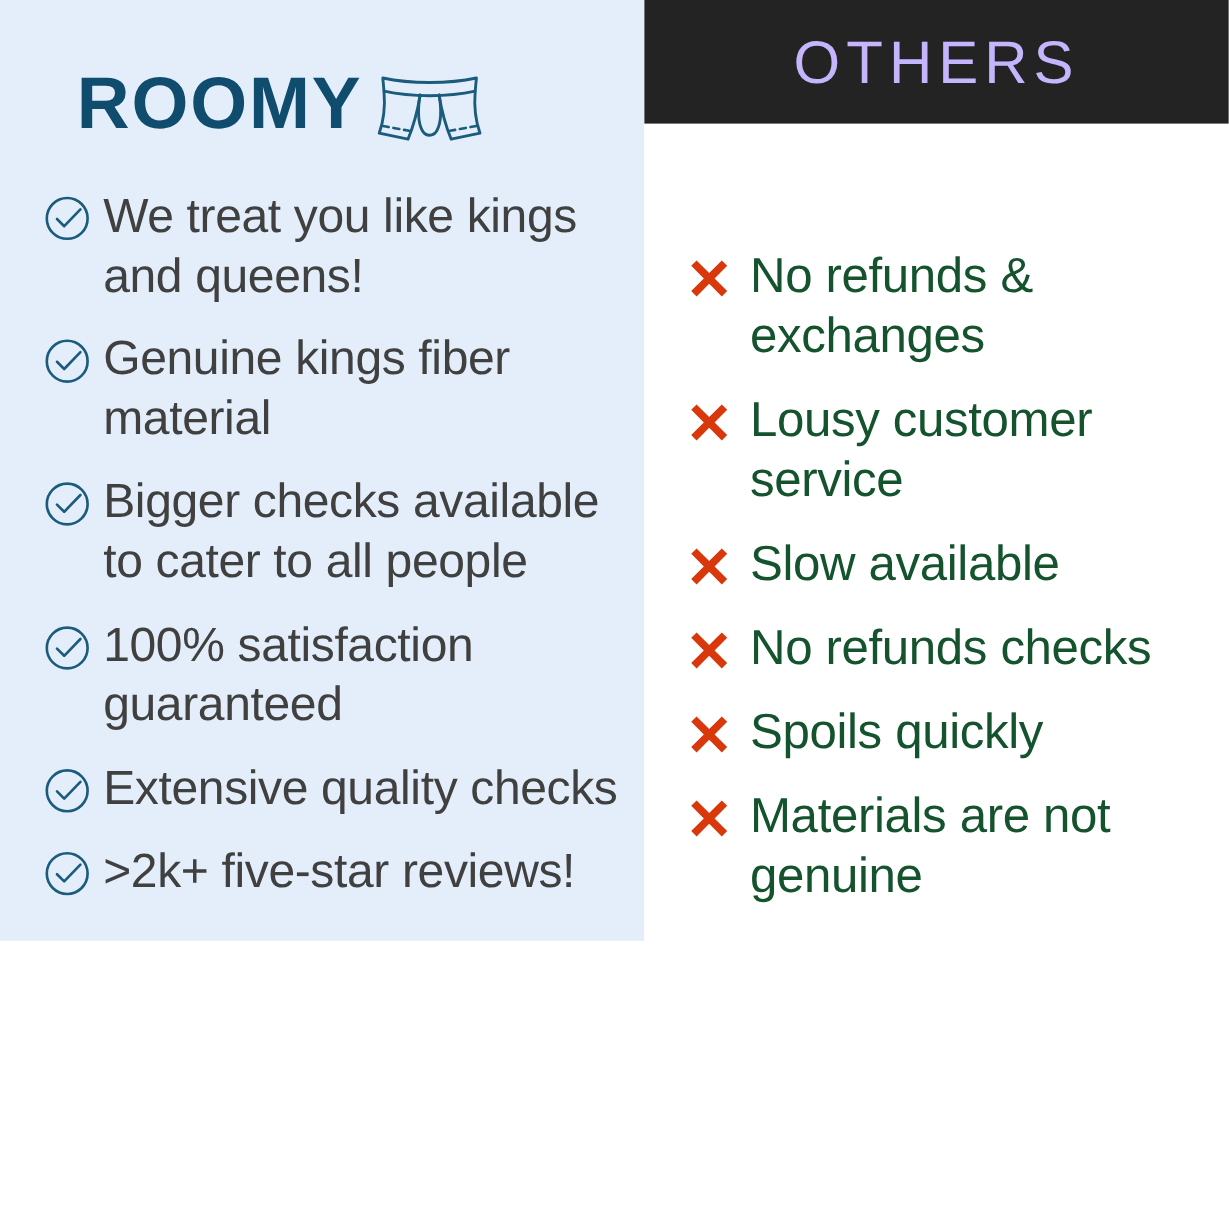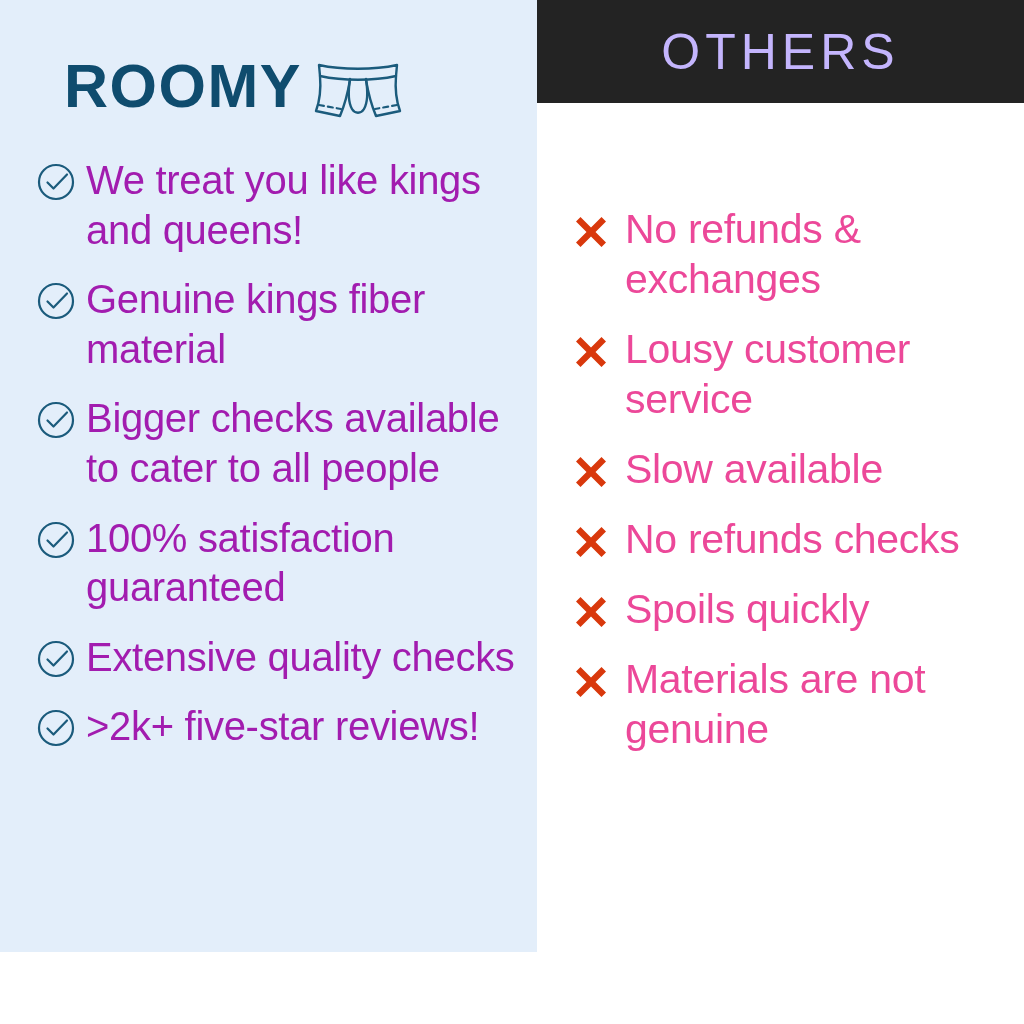--- a/index.html
+++ b/index.html
@@ -20,21 +20,21 @@
     height: 1024px;
     background: #ffffff;
   }
 
   
   #left-panel {
     position: absolute;
     left: 0;
     top: 0;
     width: 537px;
-    height: 952px;
+    height: 784px;
     background: #e3eefa;
     box-sizing: border-box;
   }
 
   #brand {
     position: absolute;
     left: 64px;
     top: 52px;
     display: flex;
     align-items: center;
@@ -67,21 +67,21 @@
     margin-bottom: 20px;
   }
   .pro-icon {
     flex: 0 0 auto;
     width: 40px;
     height: 40px;
     margin-top: 6px;
     margin-right: 10px;
   }
   .pro-text {
-    color: #a21caf;
+    color: #404040;
     font-size: 40px;
     line-height: 1.24;
     letter-spacing: -0.3px;
     padding-top: 0px;
   }
 
   
   #right-panel {
     position: absolute;
     left: 537px;
@@ -121,21 +121,21 @@
     margin-bottom: 20px;
   }
   .con-icon {
     flex: 0 0 auto;
     width: 42px;
     height: 42px;
     margin-top: 7px;
     margin-right: 13px;
   }
   .con-text {
-    color: #ec4899;
+    color: #14532d;
     font-size: 41px;
     line-height: 1.22;
     letter-spacing: -0.3px;
   }
 </style>
 </head>
 <body>
 
 <div id="canvas">
 

